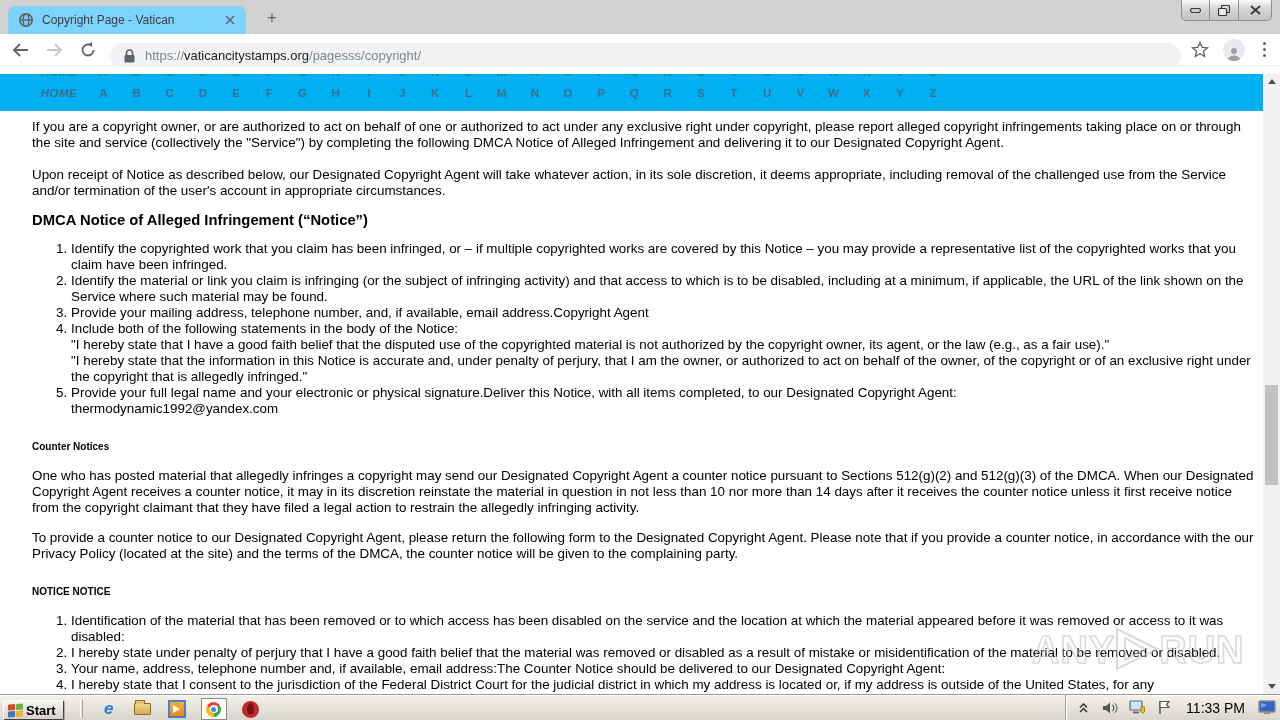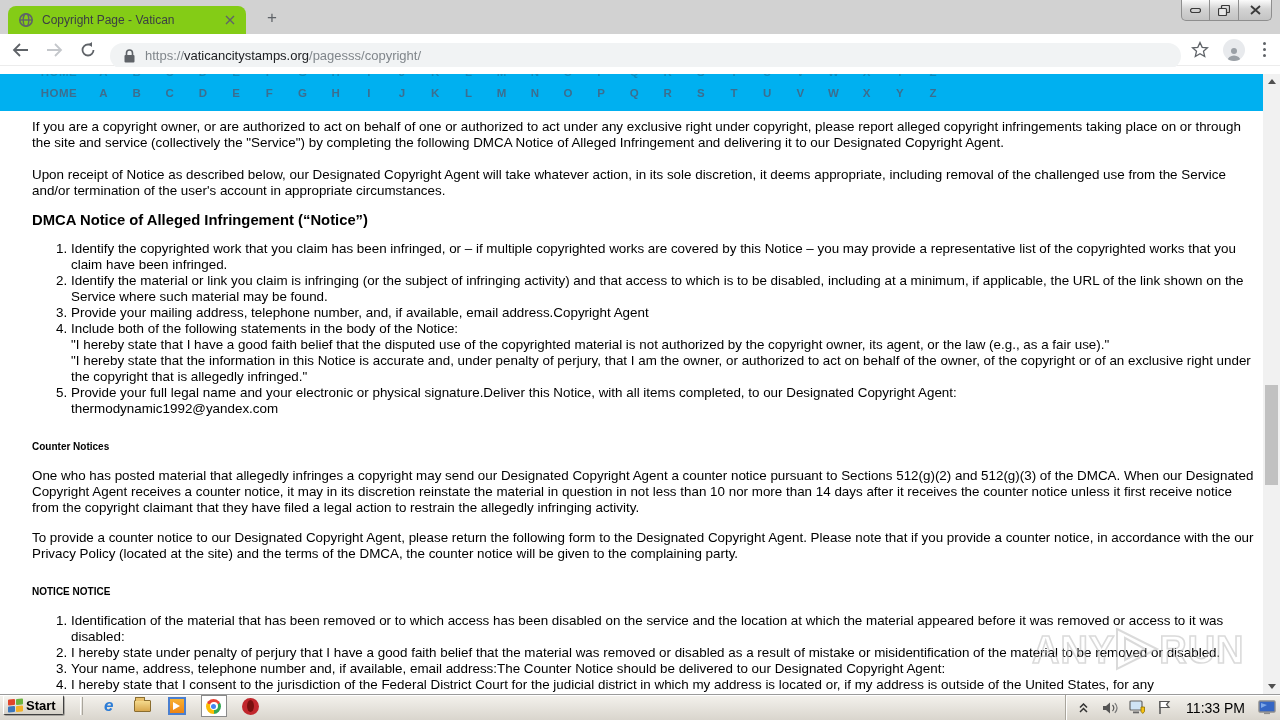--- a/index.html
+++ b/index.html
@@ -3,21 +3,21 @@
 <meta charset="utf-8">
 <style>
   * { margin:0; padding:0; box-sizing:border-box; }
   html,body { width:1280px; height:720px; overflow:hidden; background:#fff;
               font-family:"Liberation Sans", sans-serif; }
 
   
   .browser { position:absolute; top:0; left:0; width:1280px; height:694px; background:#fff; }
 
   .tabstrip { position:absolute; top:0; left:0; right:0; height:34px; background:#d2d2d2; }
-  .tab { position:absolute; left:8px; top:6px; width:238px; height:28px; background:#84cc16;
+  .tab { position:absolute; left:8px; top:6px; width:238px; height:28px; background:#7dd3fc;
          border-radius:8px 8px 0 0; display:flex; align-items:center; padding:0 8px 0 10px; }
   .tab-title { flex:1; font-size:12px; color:#3c4043; white-space:nowrap; overflow:hidden; margin-left:8px; }
   .tab-close { width:16px; height:16px; display:flex; align-items:center; justify-content:center; cursor:pointer; }
   .newtab-btn { position:absolute; left:258px; top:8px; width:28px; height:20px; display:flex;
                 align-items:center; justify-content:center; color:#5f6368; font-size:17px; cursor:pointer; }
 
   .win-controls { position:absolute; right:8px; top:0; display:flex; height:21px; }
   .win-btn { width:29px; height:21px; background:linear-gradient(#fbfbfb,#d4d4d4 45%,#c3c3c3);
              border:1px solid #8e8e8e; border-top:none; display:flex; align-items:center; justify-content:center; cursor:pointer; }
   .win-btn + .win-btn { border-left:none; }
@@ -38,21 +38,21 @@
   .kebab i { width:3.2px; height:3.2px; border-radius:50%; background:#5f6368; }
 
   
   .viewport { position:absolute; top:67px; left:0; right:0; bottom:0; background:#fff; overflow:hidden; }
 
   .navbar { position:absolute; top:7px; left:0; width:1263px; height:37px; background:#00b0f0; overflow:hidden; }
   .nav-row, .ghost-row { position:absolute; left:0; right:0; display:flex; font-weight:bold; font-size:11.5px; color:#3c6e8f; }
   .nav-row { top:13px; }
   .ghost-row { top:-8px; opacity:.45; color:#155e85; }
   .nav-row span, .ghost-row span { width:33.2px; text-align:center; letter-spacing:.5px; cursor:pointer; }
-  .nav-row span:first-child, .ghost-row span:first-child { width:56px; margin-left:31px; }
+  .nav-row span:first-child, .ghost-row span:first-child { width:56px; margin-left:31px;font-style:italic; }
 
   .content { position:absolute; top:44px; left:0; width:1263px; padding:0 9px 0 32px;
              font-size:13.4px; line-height:16px; color:#000; }
   .content p { margin:0; }
   .p1 { margin-top:8px !important; }
   .p2 { margin-top:16px !important; }
   .h-dmca { margin-top:13px; font-size:14.8px; line-height:17px; font-weight:bold; }
   .h-cn   { margin-top:21px; font-size:10px; line-height:17px; font-weight:bold; }
   .p3 { margin-top:13px !important; }
   .p4 { margin-top:14px !important; }
@@ -67,21 +67,21 @@
   .sb-thumb { position:absolute; left:2px; width:13px; top:311px; height:100px; background:#c1c1c1; cursor:pointer; }
 
   
   .watermark { position:absolute; left:1032px; top:620px; width:215px; height:52px; display:flex;
                align-items:flex-end; opacity:.55; pointer-events:none; z-index:5; }
   .wm-text { font-size:38px; font-weight:bold; color:transparent; -webkit-text-stroke:1.6px #bdbdbd; letter-spacing:1px; }
 
   
   .taskbar { position:absolute; left:0; bottom:0; width:1280px; height:26px;
              background:linear-gradient(#f4f2ed,#d9d5cd); border-top:1px solid #9b9b9b;
-             box-shadow:inset 0 1px 0 #fff; display:flex; align-items:flex-start; }
+             box-shadow:inset 0 1px 0 #fff; display:flex; align-items:flex-end; }
   .start-btn { margin-left:3px; height:20px; padding:0 7px 0 4px; display:flex; align-items:center; gap:3px;
                background:linear-gradient(#f7f5f0,#d6d2c9); border:1px solid #404040;
                border-top-color:#fff; border-left-color:#fff; border-radius:2px; cursor:pointer;
                box-shadow:1px 1px 0 rgba(0,0,0,.25); }
   .start-label { font-weight:bold; font-size:13px; color:#000; }
   .flag { width:15px; height:13px; display:grid; grid-template-columns:7px 7px; grid-template-rows:6px 6px; gap:1px; transform:skewY(-4deg); }
   .flag i { border-radius:1px; }
   .ql { display:flex; align-items:center; gap:14px; margin-left:14px; }
   .grip { width:3px; height:18px; border-left:1px solid #fff; border-right:1px solid #a9a59c; margin:0 2px; }
   .ql-icon { width:20px; height:20px; display:flex; align-items:center; justify-content:center; cursor:pointer; }

